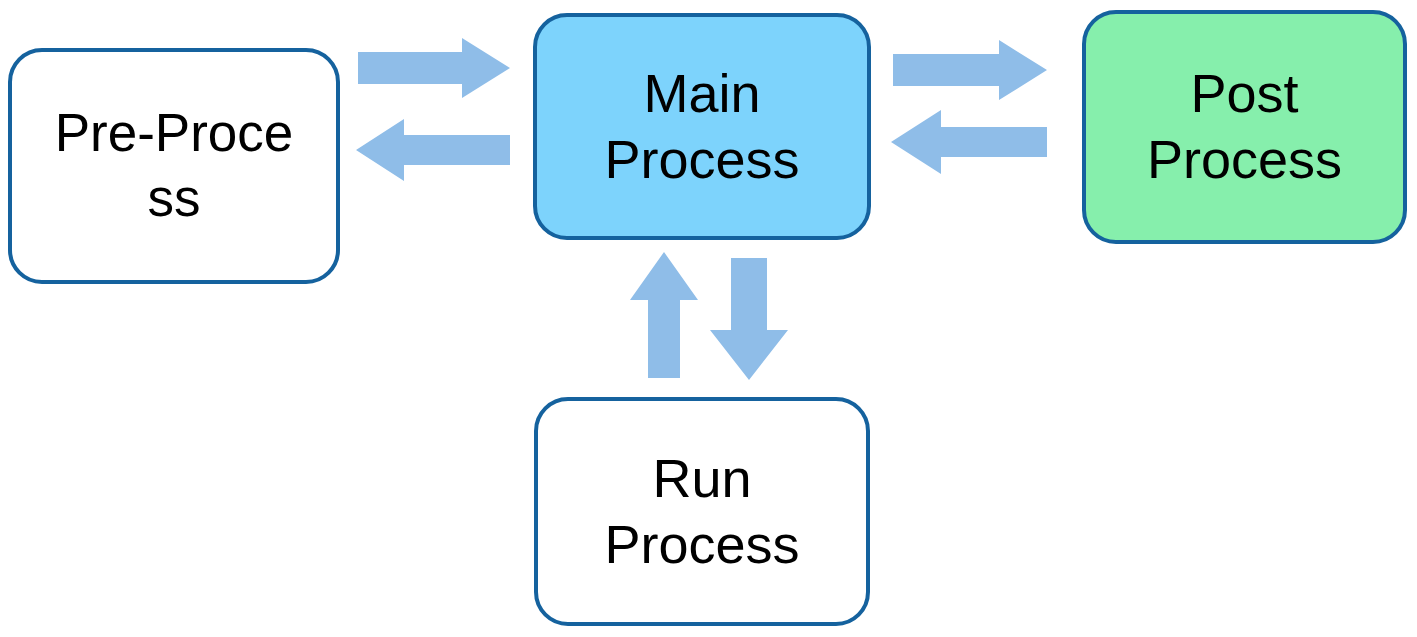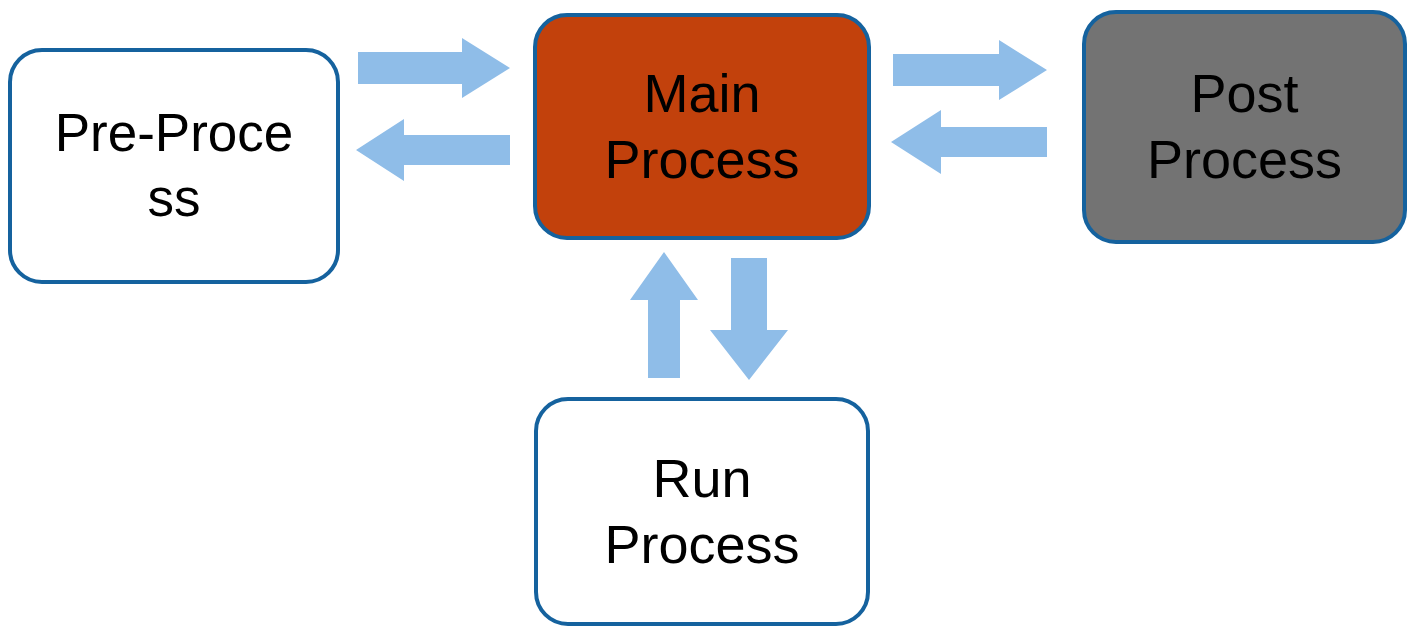--- a/index.html
+++ b/index.html
@@ -63,26 +63,26 @@
 </head>
 <body>
 
 <div id="canvas" style="background: rgb(255, 255, 255);">
 
   <div class="node" id="node-pre" style="border-color: rgb(21, 98, 158); background: rgb(255, 255, 255);">
     <div class="node-label" style="color: rgb(0, 0, 0);">Pre-Proce
 ss</div>
   </div>
 
-  <div class="node" id="node-main" style="border-color: rgb(21, 98, 158); background: #c2410c; align-items: center;">
+  <div class="node" id="node-main" style="border-color: rgb(21, 98, 158); background: #7dd3fc; align-items: center;">
     <div class="node-label" style="color: rgb(0, 0, 0);">Main
 Process</div>
   </div>
 
-  <div class="node" id="node-post" style="border-color: rgb(21, 98, 158); background: #737373;">
+  <div class="node" id="node-post" style="border-color: rgb(21, 98, 158); background: #86efac;">
     <div class="node-label" style="color: rgb(0, 0, 0);">Post
 Process</div>
   </div>
 
   <div class="node" id="node-run" style="border-color: rgb(21, 98, 158); background: rgb(255, 255, 255);">
     <div class="node-label" style="color: rgb(0, 0, 0);">Run
 Process</div>
   </div>
 
   <div class="arrow" id="arrow-pre-to-main">

